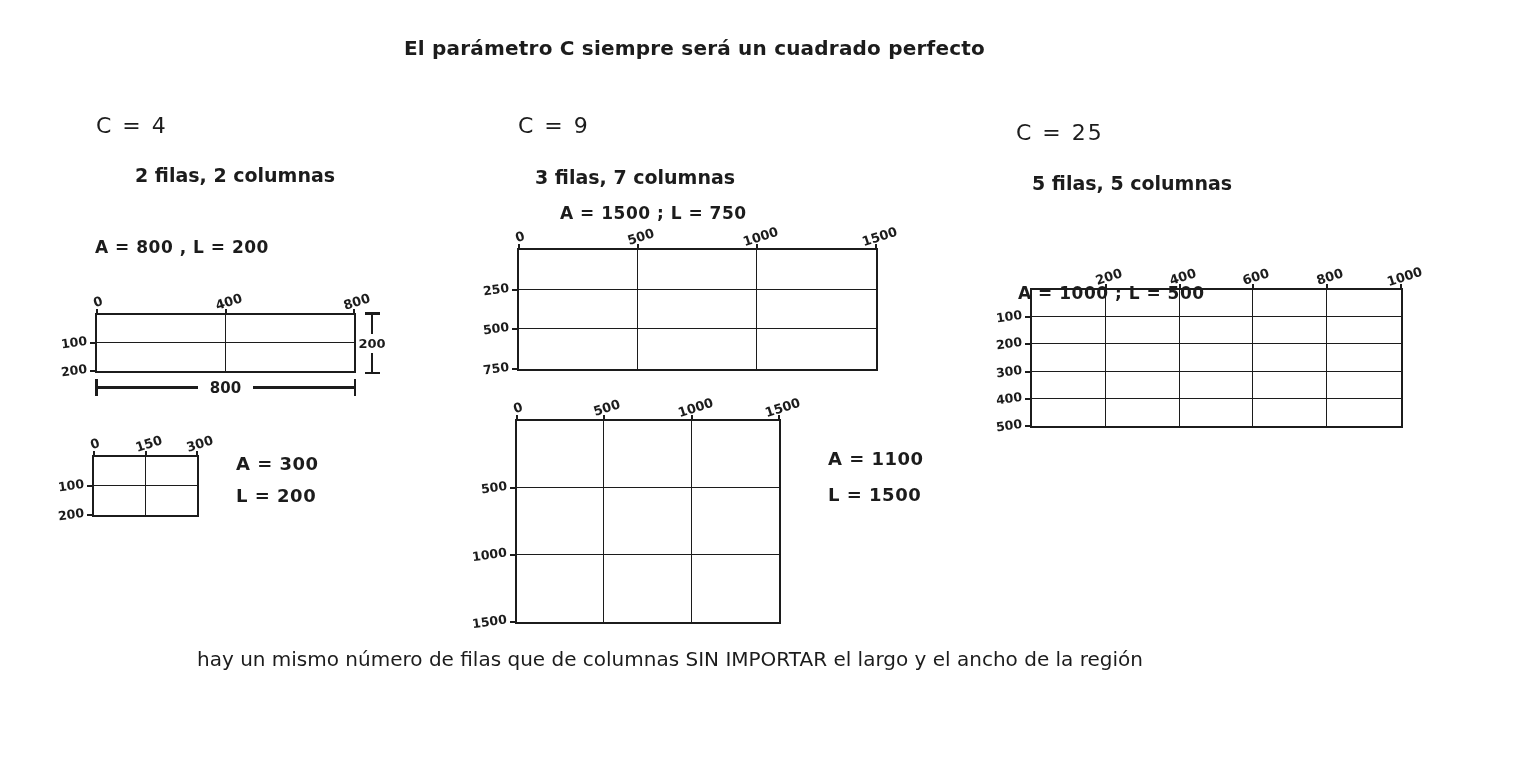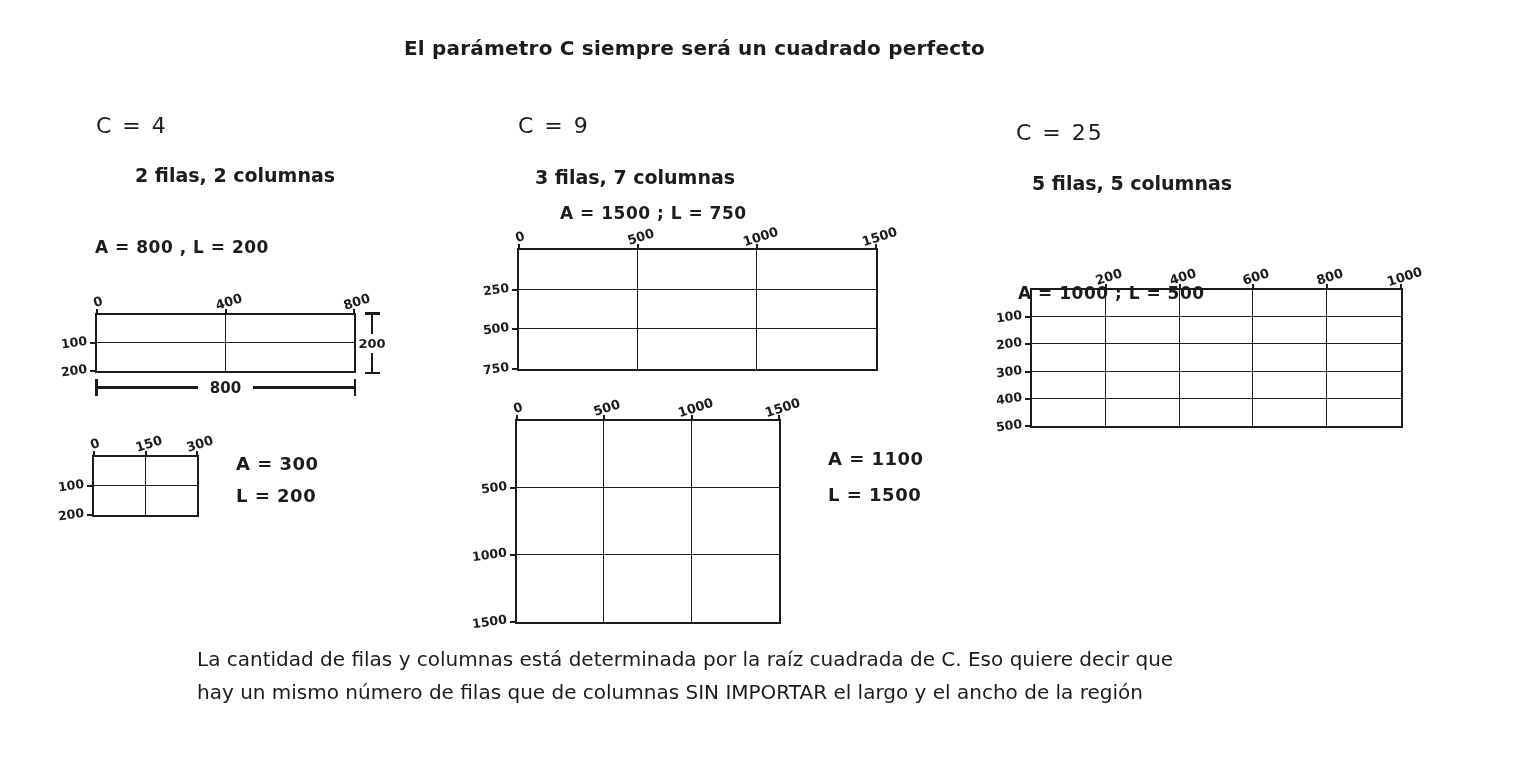--- a/index.html
+++ b/index.html
@@ -230,15 +230,14 @@
     <i class="tick-l" style="top: 40%;"></i>
     <span class="llabel" style="top: 60%;">300</span>
     <i class="tick-l" style="top: 60%;"></i>
     <span class="llabel" style="top: 80%;">400</span>
     <i class="tick-l" style="top: 80%;"></i>
     <span class="llabel" style="top: 100%;">500</span>
     <i class="tick-l" style="top: 100%;"></i>
   </div>
 
 <div class="footer" style="left:197px; top:643px;">
-  <div>La cantidad de filas y columnas está determinada por la raíz cuadrada de C. Eso quiere decir que</div>
   <div>hay un mismo número de filas que de columnas SIN IMPORTAR el largo y el ancho de la región</div>
 </div>
 
 </body></html>

